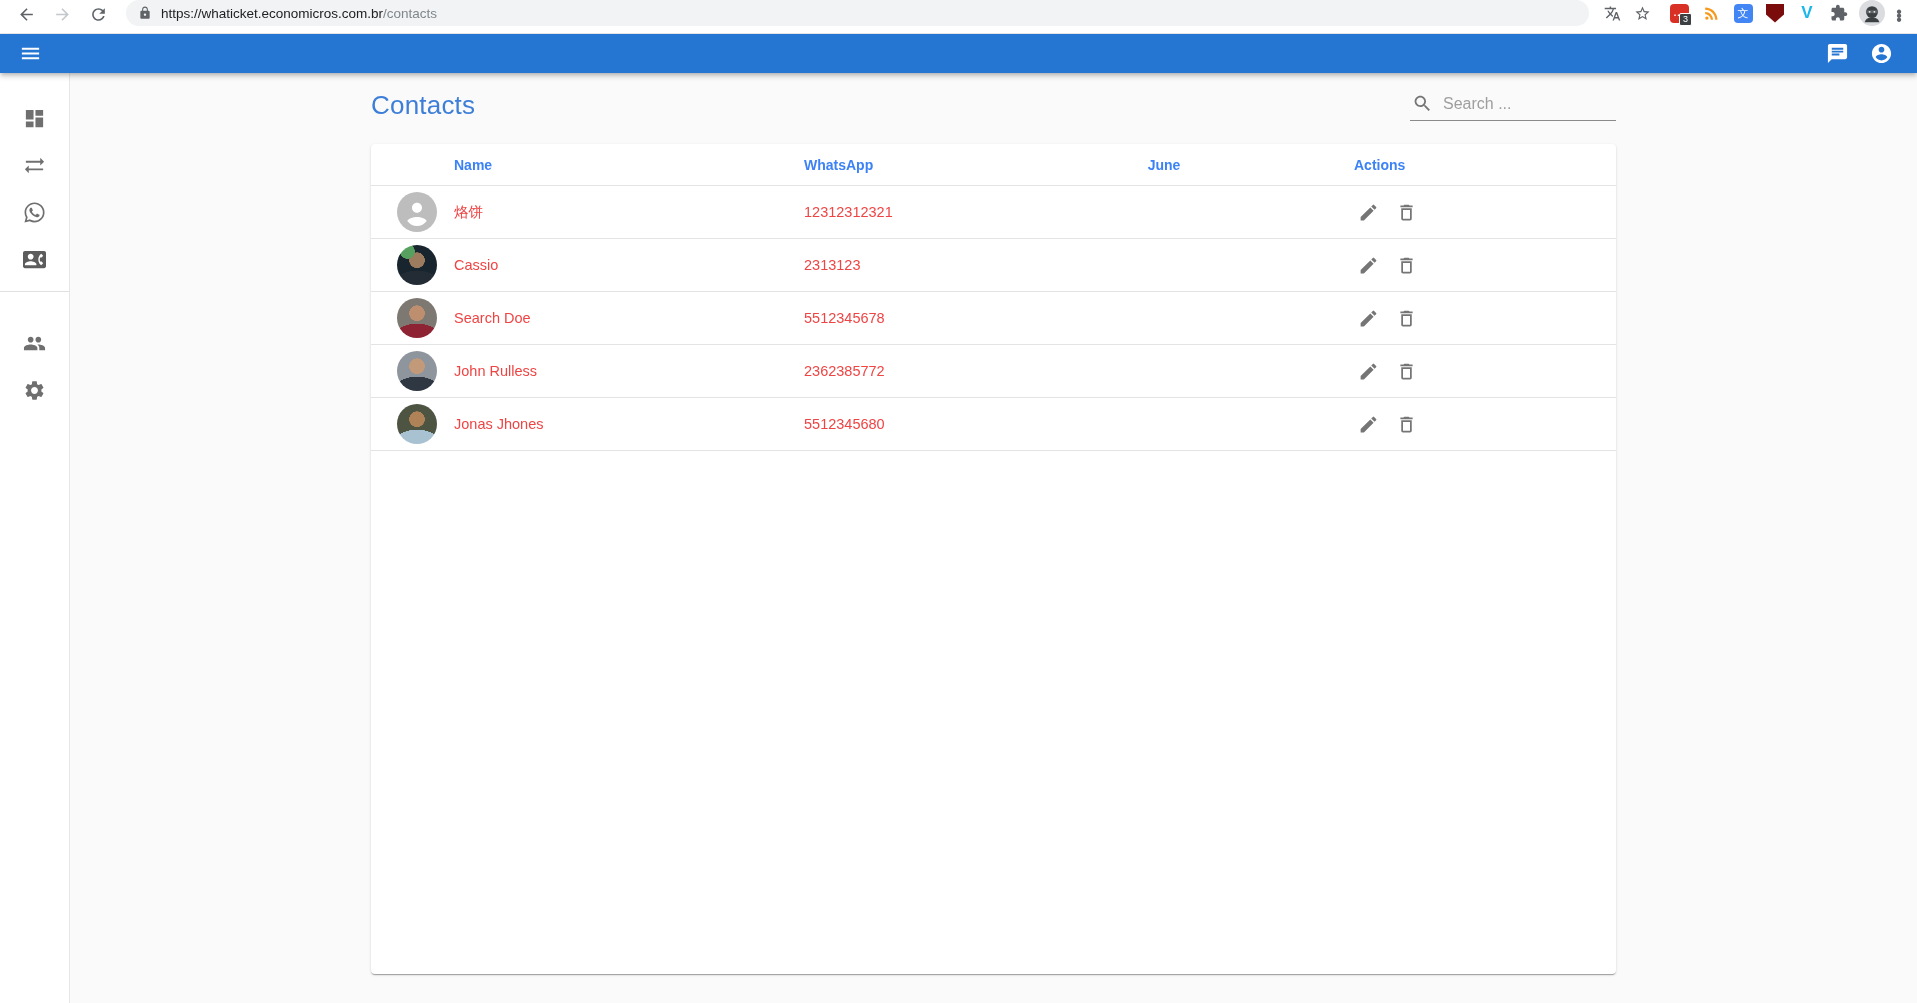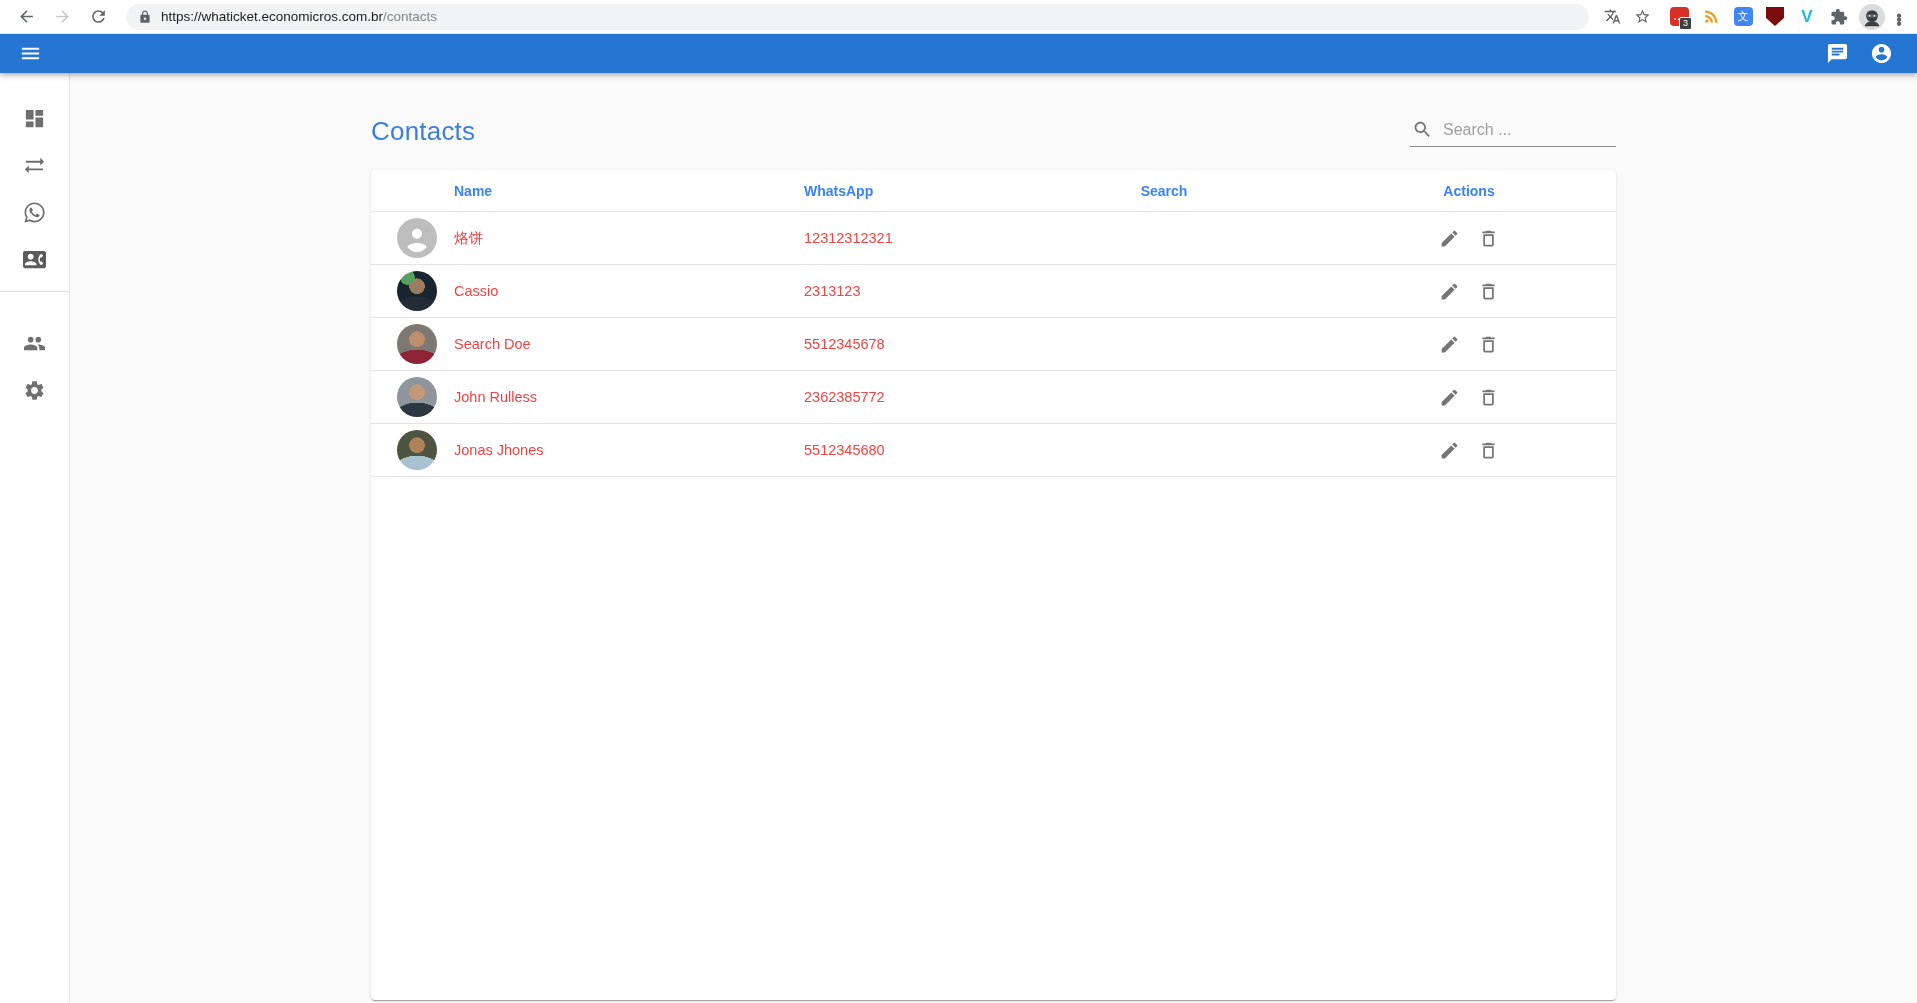--- a/index.html
+++ b/index.html
@@ -1,20 +1,20 @@
 <!DOCTYPE html>
 <html><head>
 <meta charset="utf-8">
 <style>
   * { margin:0; padding:0; box-sizing:border-box; }
   html,body { width:1917px; height:1003px; font-family:"Liberation Sans","DejaVu Sans",sans-serif; }
   .screen { position:relative; width:1917px; height:1003px; background:#fafafa; overflow:hidden; }
 
   
-  .browser-bar { height:34px; background:#ffffff; display:flex; align-items:center; padding:16px 8px; border-bottom:1px solid #e8e8e8; }
+  .browser-bar { height:34px; background:#ffffff; display:flex; align-items:flex-start; padding:0 8px; border-bottom:1px solid #e8e8e8; }
   .nav-btn { width:28px; height:28px; display:flex; align-items:center; justify-content:center; border-radius:50%; margin:0 4px; cursor:pointer; flex:0 0 auto; }
   .nav-btn svg { width:19px; height:19px; fill:#5f6368; }
   .nav-btn.disabled svg { fill:#c4c7cb; }
   .omnibox { flex:1 1 auto; height:26px; background:#f1f3f4; border-radius:13px; display:flex; align-items:center; padding:0 12px; margin:0 8px 0 10px; min-width:0; }
   .omnibox .lock { width:14px; height:14px; fill:#5f6368; margin-right:9px; flex:0 0 auto; }
   .url { font-size:13.5px; color:#202124; white-space:nowrap; overflow:hidden; }
   .url .path { color:#80868b; }
   .omni-actions { display:flex; align-items:center; margin-left:auto; }
   .omni-icon { width:26px; height:26px; display:flex; align-items:center; justify-content:center; margin:0 2px; cursor:pointer; }
   .omni-icon svg { width:17px; height:17px; fill:#5f6368; }
@@ -42,42 +42,42 @@
   
   .app-body { display:flex; height:930px; }
   .sidebar { width:70px; background:#ffffff; border-right:1px solid #e6e6e6; padding-top:22px; flex:0 0 auto; }
   .side-item { height:47px; display:flex; align-items:center; justify-content:center; cursor:pointer; }
   .side-item svg { width:23px; height:23px; fill:#6f6f6f; }
   .side-item.active svg { fill:#5c5c5c; }
   .side-divider { height:1px; background:#e0e0e0; margin:8px 0; }
   .side-group2 { margin-top:28px; }
 
   main { flex:1 1 auto; position:relative; }
-  .content { width:1245px; margin:12px auto; padding-top:23px; }
+  .content { width:1245px; margin:4px auto; padding-top:5px; }
 
   
   .main-header { display:flex; align-items:center; height:46px; margin-bottom:16px; }
   .page-title { font-size:26px; font-weight:500; color:#3d7ed9; letter-spacing:.2px; }
   .header-right { margin-left:auto; display:flex; align-items:center; gap:18px; }
   .search-wrap { display:flex; align-items:center; border-bottom:1px solid #8a8a8a; padding:4px 2px 6px 2px; width:206px; }
   .search-wrap svg { width:21px; height:21px; fill:#757575; margin-right:10px; flex:0 0 auto; }
   .search-input { border:none; outline:none; background:transparent; font-size:16px; color:#444; width:100%; font-family:inherit; }
   .search-input::placeholder { color:#9e9e9e; }
   .btn { background:#2575d2; color:#fff; border:none; border-radius:4px; height:34px; padding:0 17px; font-size:13.5px; font-weight:bold; letter-spacing:.6px; font-family:inherit; cursor:pointer; box-shadow:0 3px 1px -2px rgba(0,0,0,.2), 0 2px 2px 0 rgba(0,0,0,.14), 0 1px 5px 0 rgba(0,0,0,.12); }
   .btn + .btn { margin-left:7px; }
 
   
   .card { background:#fff; border-radius:4px; box-shadow:0 2px 1px -1px rgba(0,0,0,.2), 0 1px 1px 0 rgba(0,0,0,.14), 0 1px 3px 0 rgba(0,0,0,.12); min-height:830px; overflow:hidden; }
   .trow { display:grid; grid-template-columns:83px 350px 170px 380px 1fr; align-items:center; border-bottom:1px solid #e3e3e3; }
   .trow.head { height:42px; }
   .trow.data { height:53px; }
   .th { font-size:14px; font-weight:bold; color:#3b82f6; }
   .td { font-size:14.5px; color:#ef4444; }
   .col-email { text-align:center; }
-  .col-actions { text-align:center; padding-right:32px; }
+  .col-actions { text-align:left; padding-right:32px; }
   .avatar-cell { display:flex; justify-content:flex-start; padding-left:26px; }
   .avatar { width:40px; height:40px; border-radius:50%; background:#bdbdbd; overflow:hidden; display:flex; align-items:center; justify-content:center; }
   .avatar svg { display:none; width:40px; height:40px; fill:#ffffff; }
   .avatar.avatar-default svg { display:block; }
   .action-btn { display:inline-flex; width:28px; height:28px; align-items:center; justify-content:center; border-radius:50%; cursor:pointer; vertical-align:middle; }
   .action-btn svg { width:21px; height:21px; fill:#757575; }
   .action-btn + .action-btn { margin-left:6px; }
 </style>
 </head>
 <body>
@@ -235,21 +235,21 @@
               <input class="search-input" type="text" placeholder="Search ..." style="">
             </div>
           </div>
         </div>
 
         <div class="card">
           <div class="trow head">
             <div class="th"></div>
             <div class="th">Name</div>
             <div class="th">WhatsApp</div>
-            <div class="th col-email">Search</div>
+            <div class="th col-email">June</div>
             <div class="th col-actions">Actions</div>
           </div>
 
           <div class="trow data">
             <div class="avatar-cell">
               <div class="avatar avatar-default" style="background: rgb(189, 189, 189);">
                   <svg viewBox="0 0 24 24">
                     <path d="M12 6.5c1.66 0 3 1.34 3 3s-1.34 3-3 3-3-1.34-3-3 1.34-3 3-3zm0 8.5c2.5 0 5.5 1.2 5.8 2.4-1.3 1.8-3.4 3-5.8 3s-4.5-1.2-5.8-3c.3-1.2 3.3-2.4 5.8-2.4z"></path>
                   </svg>
                 </div>

